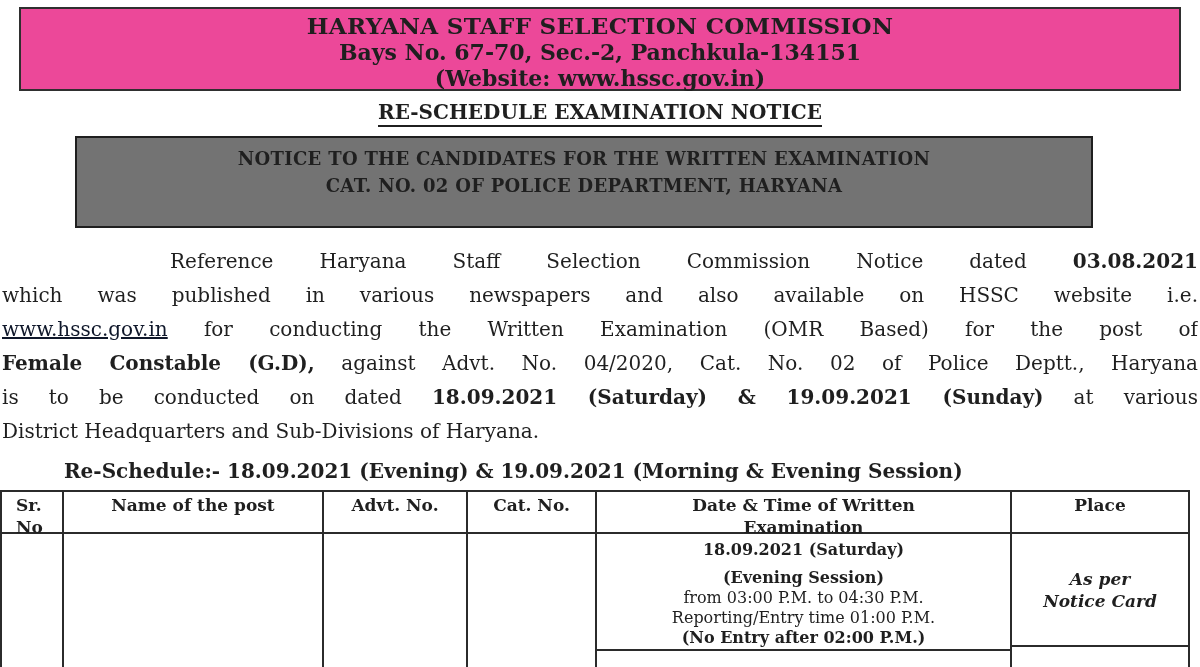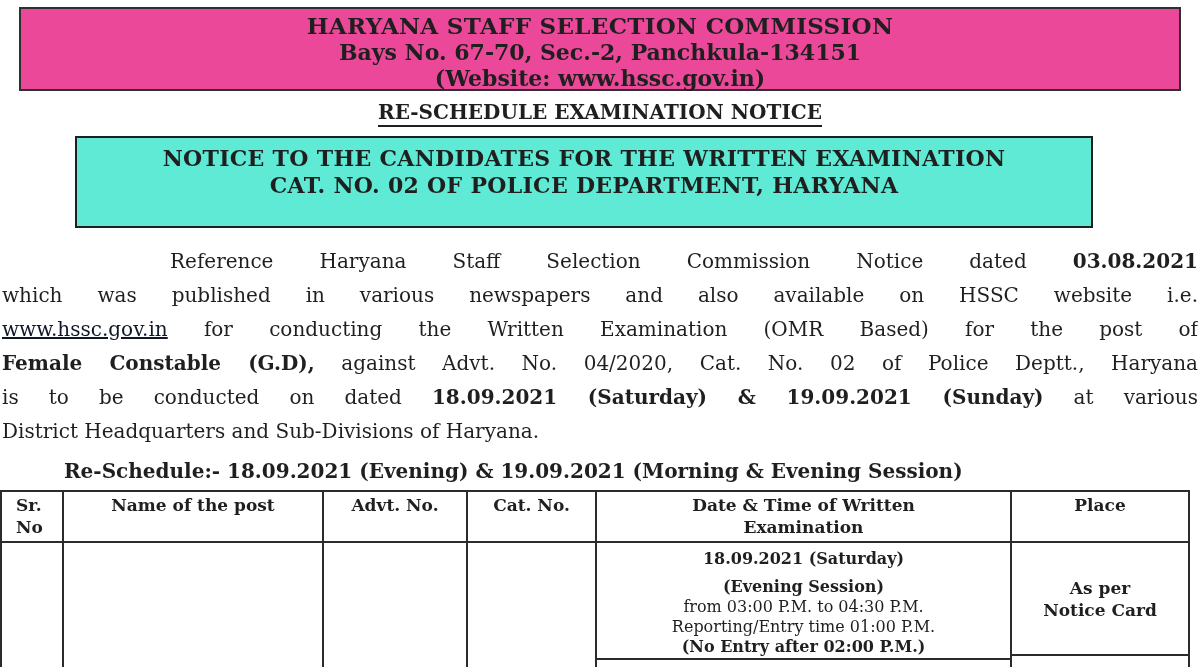--- a/index.html
+++ b/index.html
@@ -18,43 +18,43 @@
   .hb2, .hb3 { font-size:22px; line-height:26px; }
   
   .notice-heading {
     position:absolute; left:0; top:100px; width:100%;
     text-align:center; font-size:20px; font-weight:bold; line-height:24px;
   }
   .uline { border-bottom:2px solid #1f1f1f; padding-bottom:1px; }
   
   .notice-box {
     position:absolute; left:75px; top:136px; width:1018px; height:92px;
-    box-sizing:border-box; border:2px solid #1f1f1f; background:#5eead4;
-    text-align:center; font-weight:bold; font-size:22px; line-height:27px;
+    box-sizing:border-box; border:2px solid #1f1f1f; background:#737373;
+    text-align:center; font-weight:bold; font-size:18px; line-height:27px;
     padding-top:7px; letter-spacing:0.3px;
   }
   
   .body-para { position:absolute; left:2px; top:244px; width:1196px; font-size:20px; }
   .pline { text-align:justify; text-align-last:justify; line-height:34px; height:34px; overflow:hidden; }
   .pline.lastline { text-align-last:left; }
   .pline.indent { text-indent:168px; }
   .body-para b { font-weight:bold; }
   .doc-link { color:#0f172a; text-decoration:underline; cursor:pointer; }
   
   .reschedule-line {
     position:absolute; left:64px; top:458px; font-size:20px;
     font-weight:bold; line-height:26px;
   }
   
   .exam-table {
     position:absolute; left:0; top:490px; width:1190px; height:210px;
     box-sizing:border-box; border:2px solid #2b2b2b; background:#ffffff;
   }
   .trow { display:flex; }
-  .thead { height:51px; box-sizing:border-box; border-bottom:2px solid #2b2b2b;
+  .thead { height:42px; box-sizing:border-box; border-bottom:2px solid #2b2b2b;
     font-weight:bold; font-size:17px; }
   .tbody { height:175px; }
   .tcell { box-sizing:border-box; border-right:2px solid #2b2b2b; }
   .tcell.c-last { border-right:none; }
   .c1 { width:62px; }  .c2 { width:260px; } .c3 { width:144px; }
   .c4 { width:129px; } .c5 { width:415px; } .c6 { width:176px; }
   .thead .tcell { padding-top:2px; text-align:center; line-height:22px; }
   .thead .c1 { text-align:left; padding-left:14px; }
   .thead .c1 .hdr { display:inline-block; max-width:34px; }
   .thead .c5 .hdr { display:inline-block; max-width:250px; }
@@ -62,21 +62,21 @@
   .session-block {
     height:117px; box-sizing:border-box; border-bottom:2px solid #2b2b2b;
     padding-top:6px; line-height:20px;
   }
   .session-block .gap { height:8px; }
   .b { font-weight:bold; }
   .placecell { font-size:17px; }
   .place-block {
     height:113px; box-sizing:border-box; border-bottom:2px solid #2b2b2b;
     display:flex; flex-direction:column; justify-content:center; align-items:center;
-    font-weight:bold; line-height:22px; text-align:center;
+    font-weight:bold; line-height:22px; text-align:center;font-style:italic;
   }
 </style>
 </head>
 <body>
 
 <div class="page">
 
   <div class="header-box">
     <div class="hb1">HARYANA STAFF SELECTION COMMISSION</div>
     <div class="hb2">Bays No. 67-70, Sec.-2, Panchkula-134151</div>

